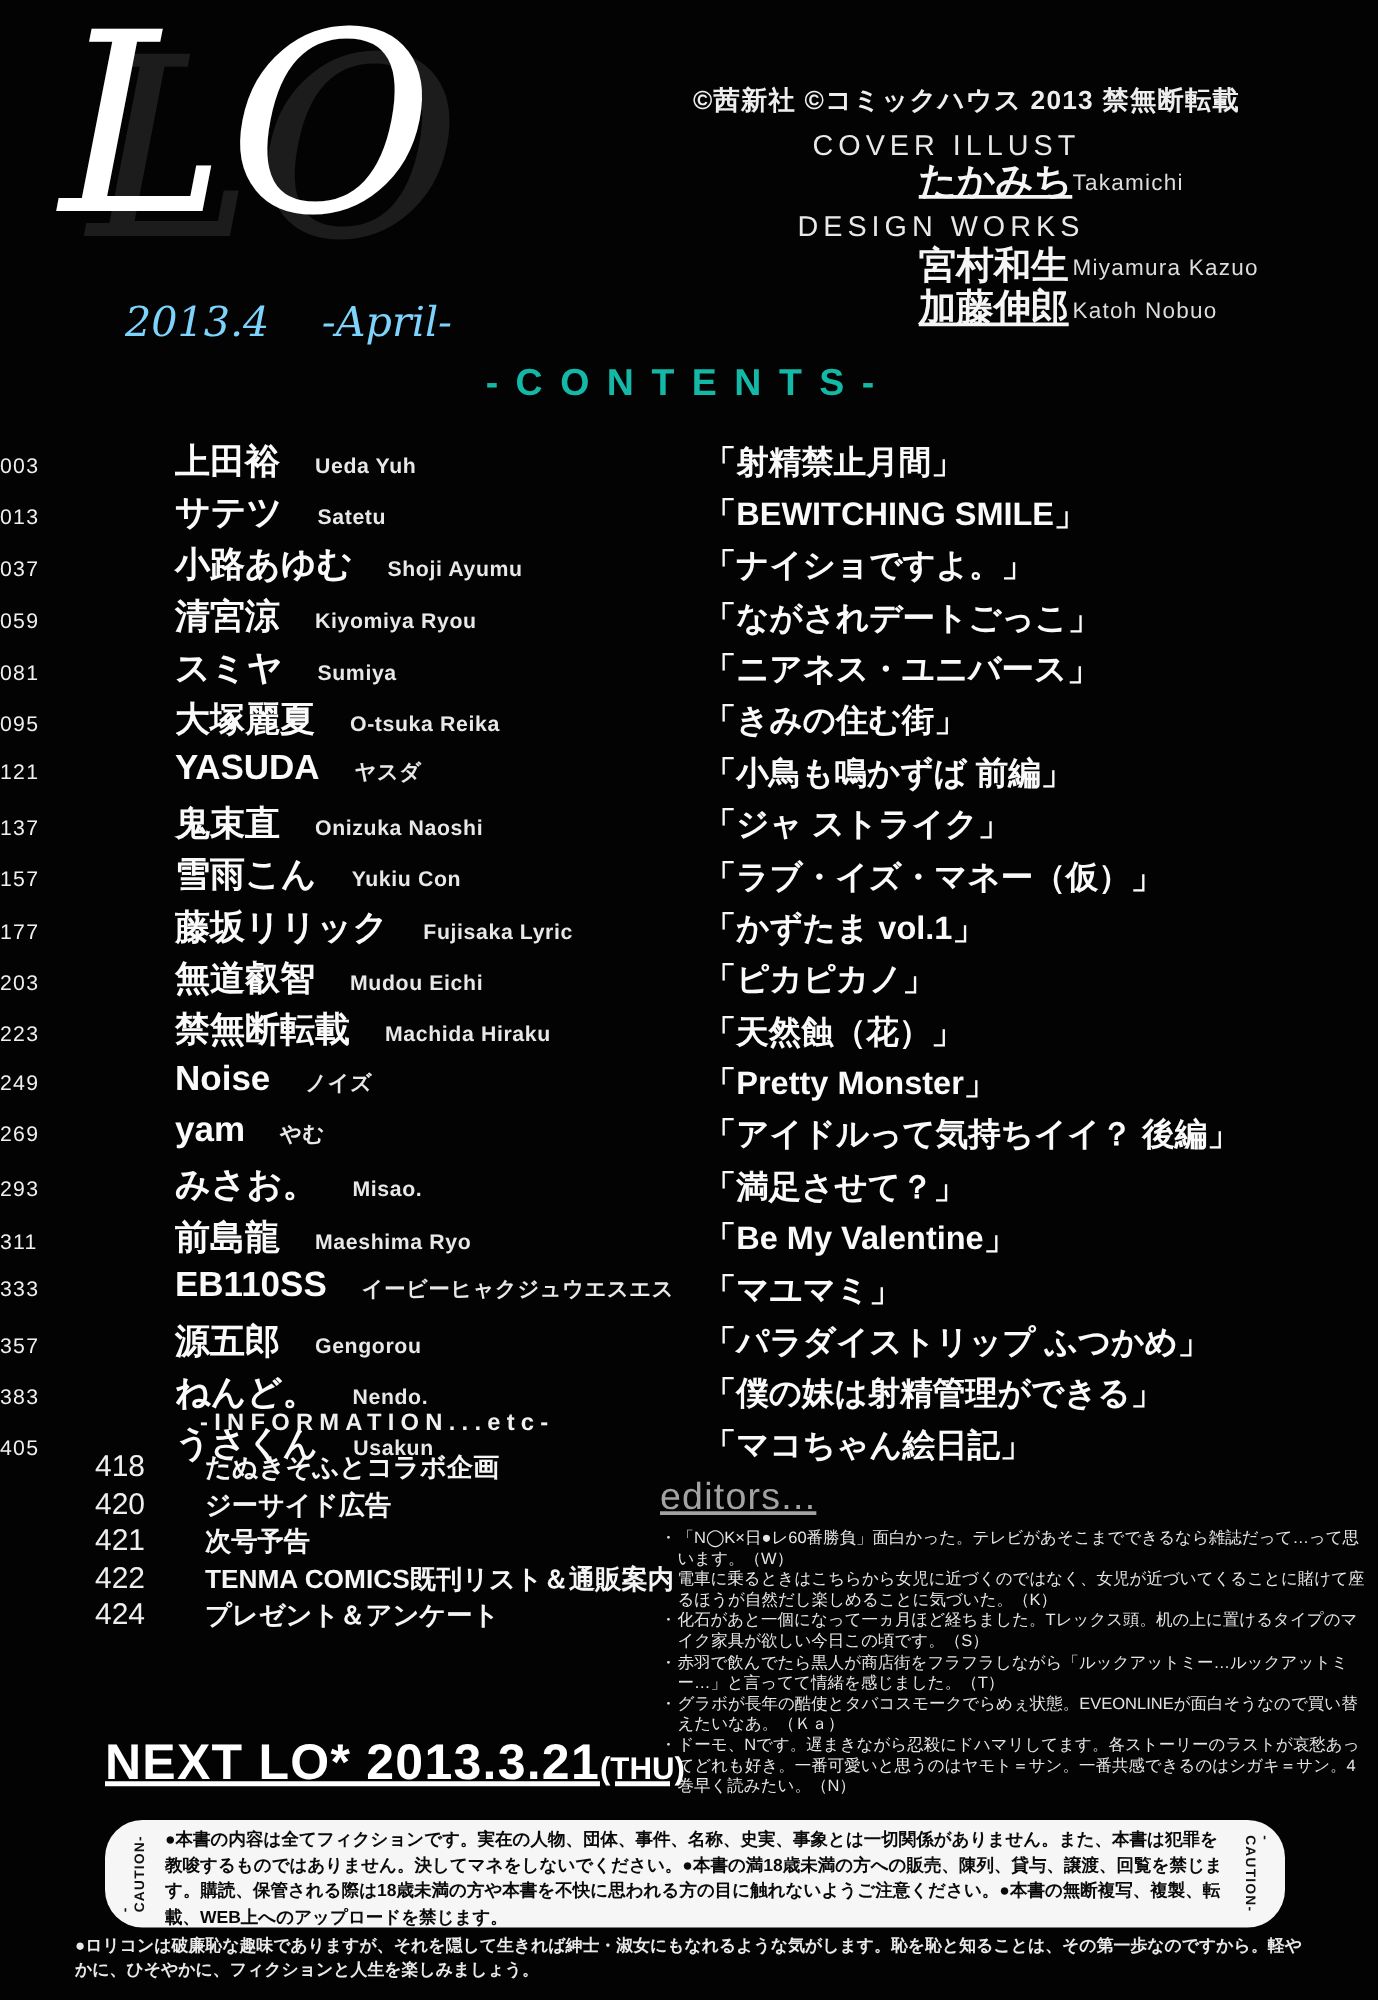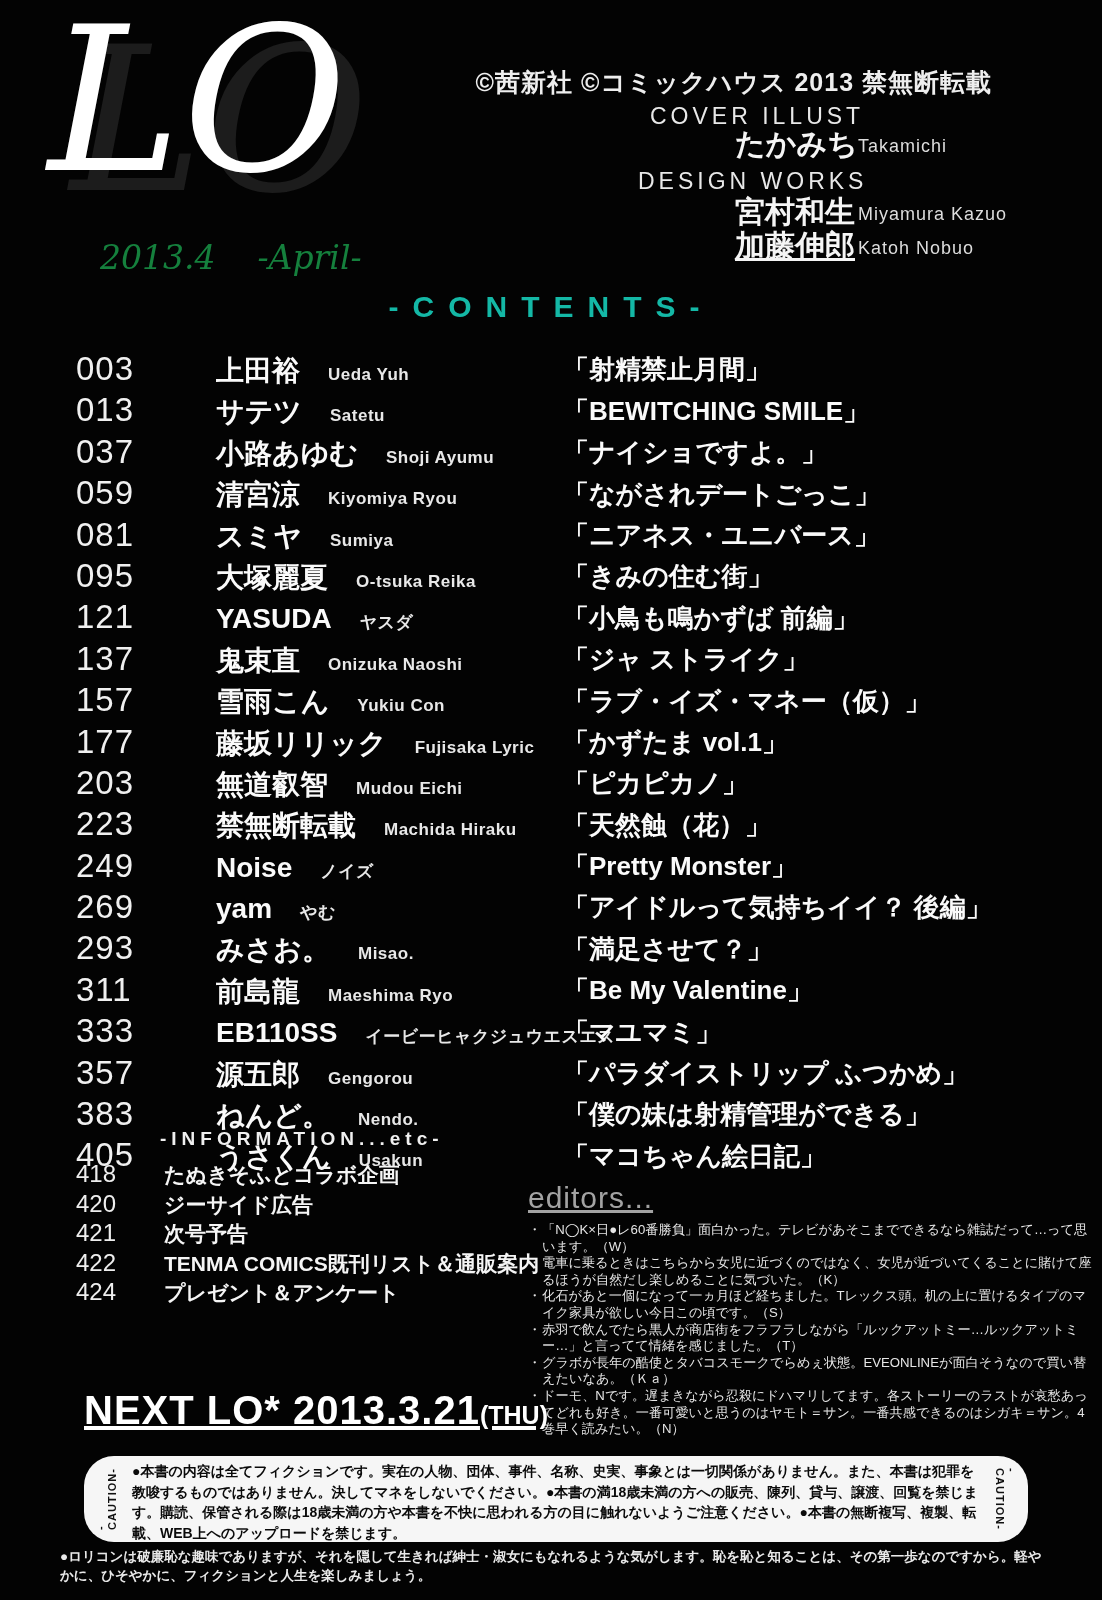--- a/index.html
+++ b/index.html
@@ -13,39 +13,39 @@
   .logo{
     position:absolute;left:48px;top:-14px;
     font-family:"DejaVu Serif","Liberation Serif",serif;
     font-style:italic;font-size:200px;line-height:1.15;
     color:#fff;letter-spacing:2px;
     text-shadow:22px 20px 0 #1c1c1c;
   }
   .issue-date{
     position:absolute;left:100px;top:238px;
     font-family:"DejaVu Serif","Liberation Serif",serif;
-    font-style:italic;font-size:33px;color:#15803d;
+    font-style:italic;font-size:33px;color:#7dd3fc;
   }
   .issue-date .month{margin-left:42px;}
   .copyright{
     position:absolute;top:66px;right:110px;
-    font-size:25px;font-weight:bold;letter-spacing:1px;color:#eee;
+    font-size:21px;font-weight:bold;letter-spacing:1px;color:#eee;
   }
   .cred-label{position:absolute;font-size:23px;letter-spacing:4px;color:#e8e8e8;font-weight:normal;}
   .cred-jp{position:absolute;font-size:30px;font-weight:bold;color:#f5f5f5;}
   .cred-en{position:absolute;font-size:18px;letter-spacing:1px;color:#ddd;}
   
   .contents-heading{
     position:absolute;top:290px;left:0;width:100%;
     text-align:center;font-size:30px;font-weight:bold;letter-spacing:14px;color:#14b8a6;
   }
   
   .contents-list{position:absolute;top:350px;left:0;right:0;}
   .toc-row{position:relative;display:flex;align-items:baseline;height:41.4px;}
-  .toc-page{width:68px;margin-left:76px;font-size:33px;letter-spacing:1px;color:#f0f0f0;}
+  .toc-page{width:68px;font-size:17px;letter-spacing:1px;color:#f0f0f0;}
   .toc-author{margin-left:72px;font-size:28px;font-weight:bold;color:#fafafa;}
   .toc-romaji{margin-left:28px;font-size:17px;font-weight:bold;letter-spacing:.5px;color:#e8e8e8;}
   .toc-title{position:absolute;left:563px;bottom:4px;font-size:26px;font-weight:bold;white-space:nowrap;color:#fafafa;}
   
   .info-block{position:absolute;left:0;top:1128px;}
   .info-heading{margin-left:160px;font-size:19px;font-weight:bold;letter-spacing:5px;margin-bottom:10px;color:#f0f0f0;}
   .info-row{display:flex;align-items:baseline;height:29.5px;}
   .info-page{width:60px;margin-left:76px;font-size:24px;color:#eee;}
   .info-label{margin-left:28px;font-size:21px;font-weight:bold;color:#f5f5f5;}
   
@@ -83,21 +83,21 @@
 
 <div class="logo">LO</div>
 
 <div class="issue-date">
   <span>2013.4</span><span class="month">-April-</span>
 </div>
 
 <div class="copyright">©茜新社 ©コミックハウス 2013 禁無断転載</div>
 
 <div class="cred-label" style="left:650px;top:103px;">COVER ILLUST</div>
-<div class="cred-jp" style="left:735px;top:124px;">たかみち</div>
+<div class="cred-jp" style="left:735px;top:124px;text-decoration:underline;">たかみち</div>
 <div class="cred-en" style="left:858px;top:136px;">Takamichi</div>
 <div class="cred-label" style="left:638px;top:168px;">DESIGN WORKS</div>
 <div class="cred-jp" style="left:735px;top:192px;">宮村和生</div>
 <div class="cred-en" style="left:858px;top:204px;">Miyamura Kazuo</div>
 <div class="cred-jp" style="left:735px;top:226px;text-decoration:underline;">加藤伸郎</div>
 <div class="cred-en" style="left:858px;top:238px;">Katoh Nobuo</div>
 
 <div class="contents-heading">-CONTENTS-</div>
 
 <div class="contents-list">

